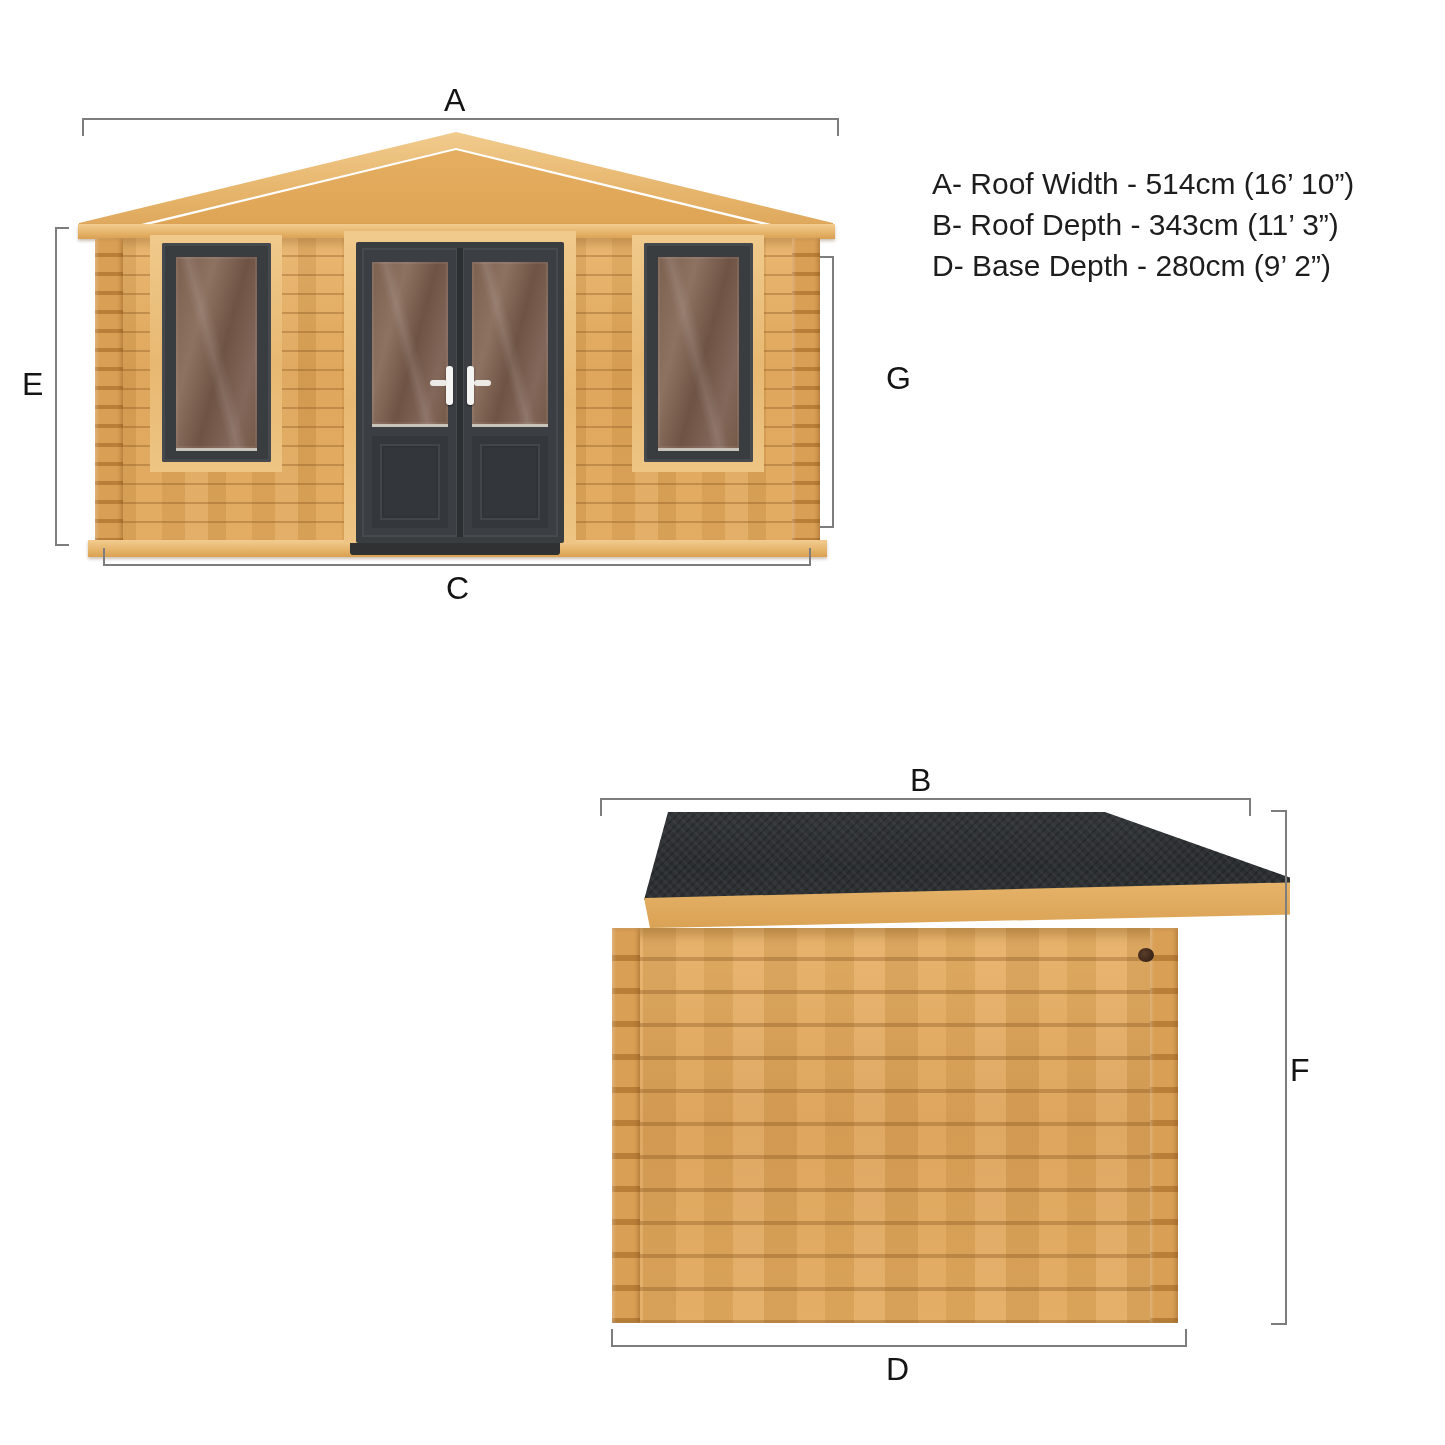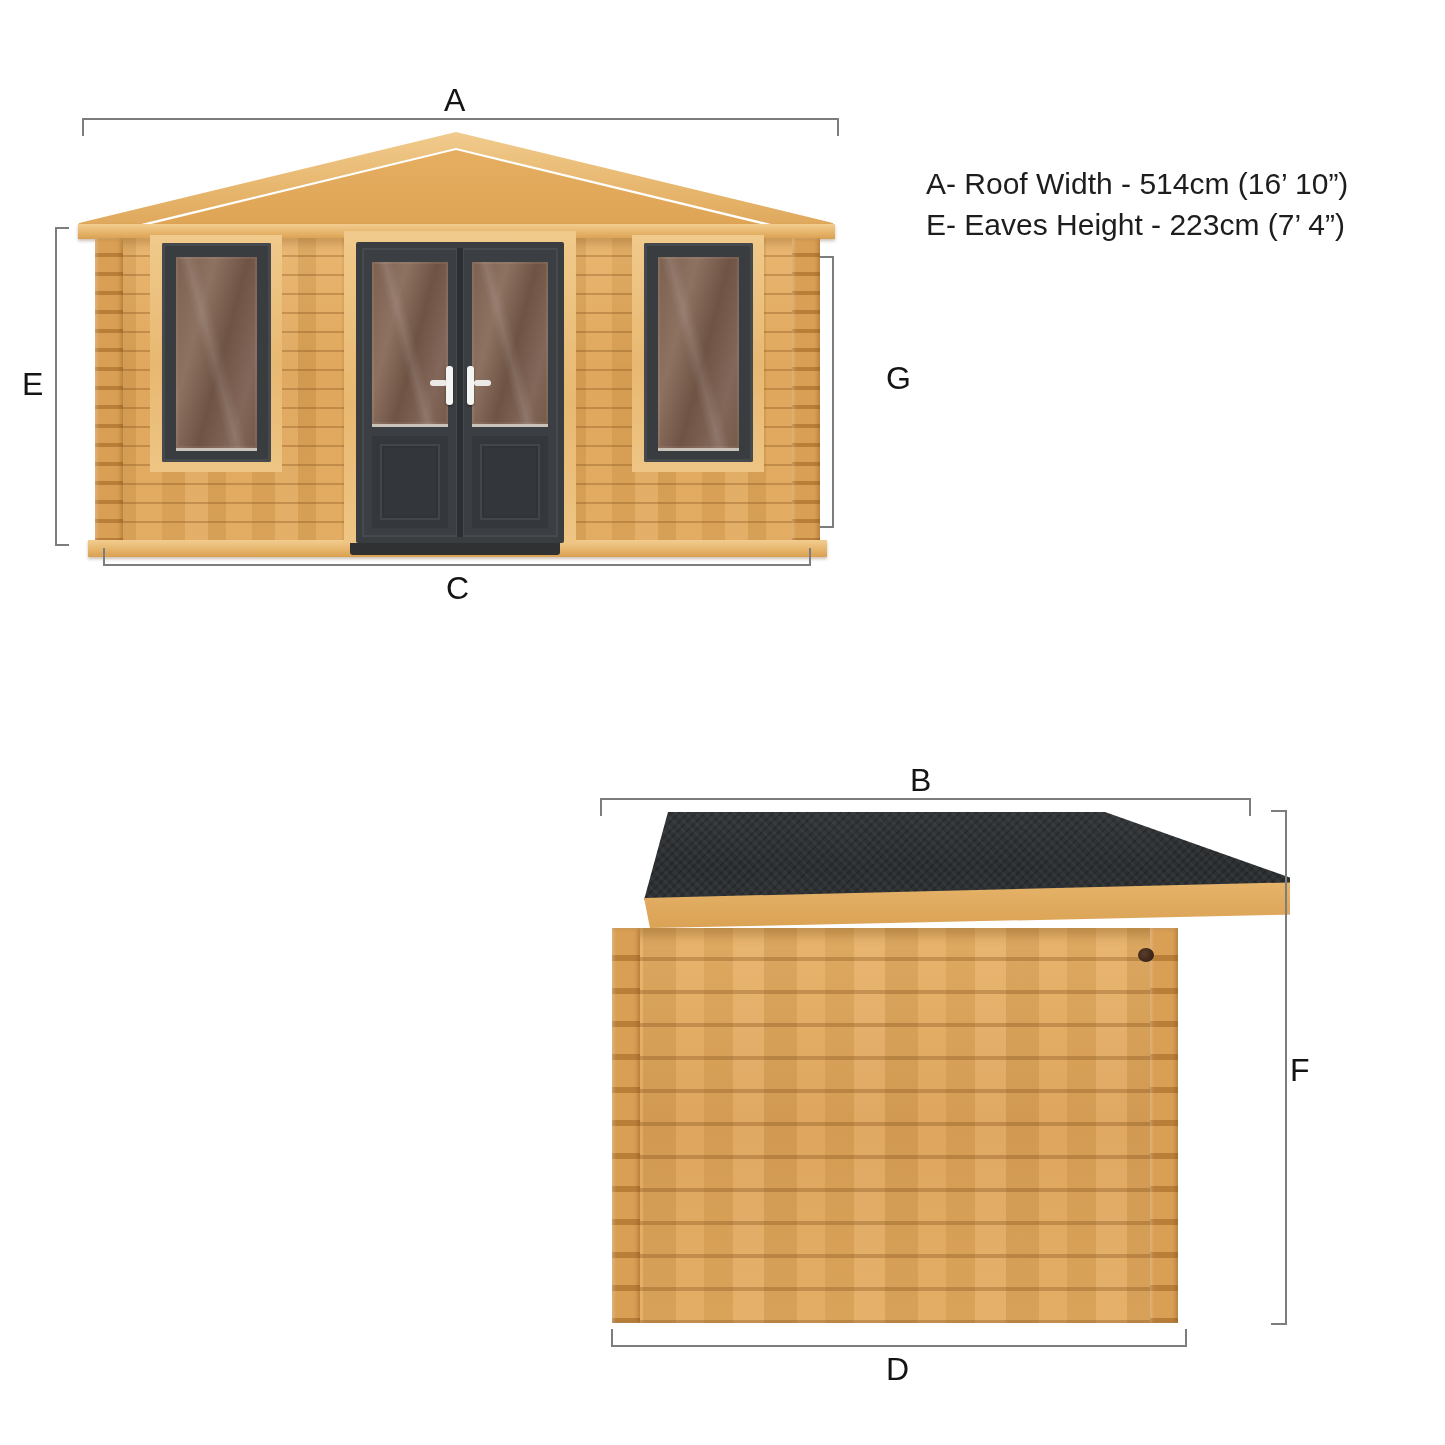--- a/index.html
+++ b/index.html
@@ -67,21 +67,21 @@
   
   .felt{
     background:
       repeating-linear-gradient(45deg, rgba(255,255,255,0.035) 0 3px, rgba(255,255,255,0) 3px 7px),
       repeating-linear-gradient(-45deg, rgba(0,0,0,0.18) 0 2px, rgba(0,0,0,0) 2px 6px),
       linear-gradient(180deg,#34373a 0%,#2c2f31 60%,#303335 100%);
   }
 
   
   #spec-list{position:absolute;left:926px;top:163px;width:505px;}
-  .spec-item{font-size:30px;line-height:41px;color:#1d1d1d;white-space:nowrap;}
+  .spec-item{font-size:30px;line-height:41px;color:#1d1d1d;white-space:nowrap;margin-left:6px;}
 </style>
 </head>
 <body>
 
 <div id="canvas">
 
   <div class="abs" style="left:0;top:0;width:910px;height:650px;">
 
     <div class="abs wood-light-band" style="left:70px;top:126px;width:776px;height:120px;
                 clip-path:polygon(386px 6px,763px 97px,763px 113px,386px 22px,9px 113px,9px 97px);box-shadow:none;"></div>
@@ -156,16 +156,17 @@
 
     <div class="dim h-capsup" style="left:51px;top:589px;width:572px;height:16px;"></div>
     <div class="dim-label" style="left:326px;top:613px;">D</div>
 
     <div class="dim v-capsleft" style="left:711px;top:70px;width:14px;height:511px;"></div>
     <div class="dim-label" style="left:730px;top:314px;">F</div>
   </div>
 
   <div id="spec-list">
     <div class="spec-item">A- Roof Width - 514cm (16’ 10”)</div>
-    <div class="spec-item">E- Eaves Height - 223cm (7’ 4”)</div>
+    <div class="spec-item">B- Roof Depth - 343cm (11’ 3”)</div>
+    <div class="spec-item">D- Base Depth - 280cm (9’ 2”)</div>
   </div>
 
 </div>
 
 </body></html>

